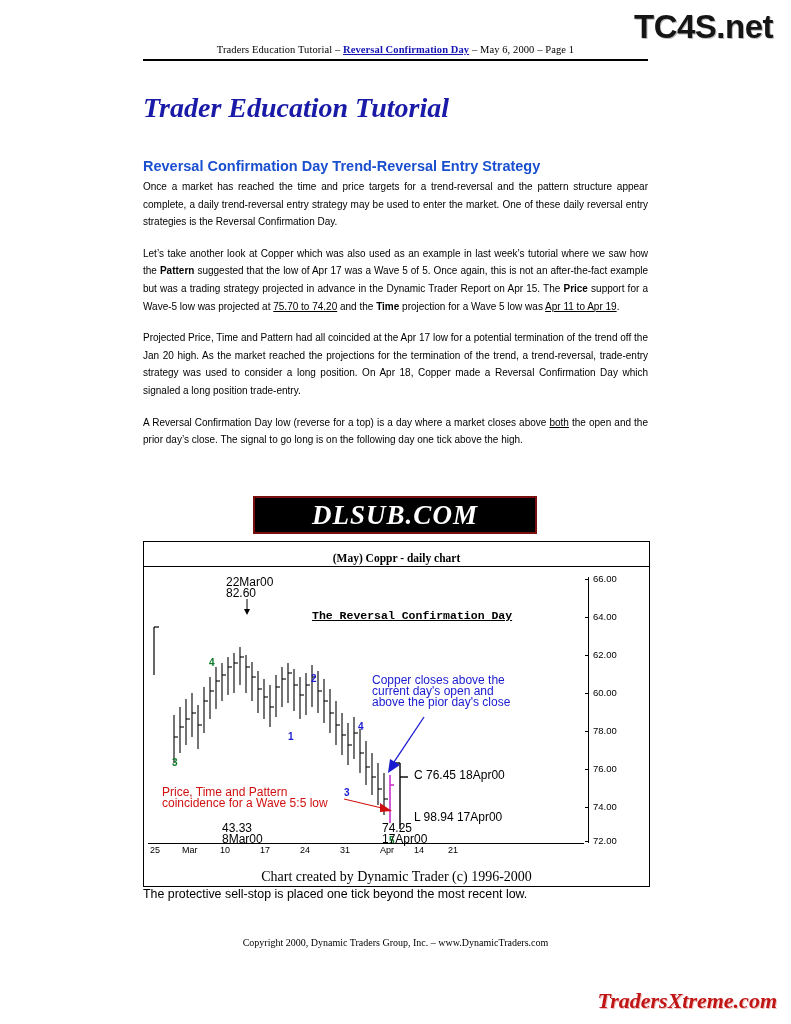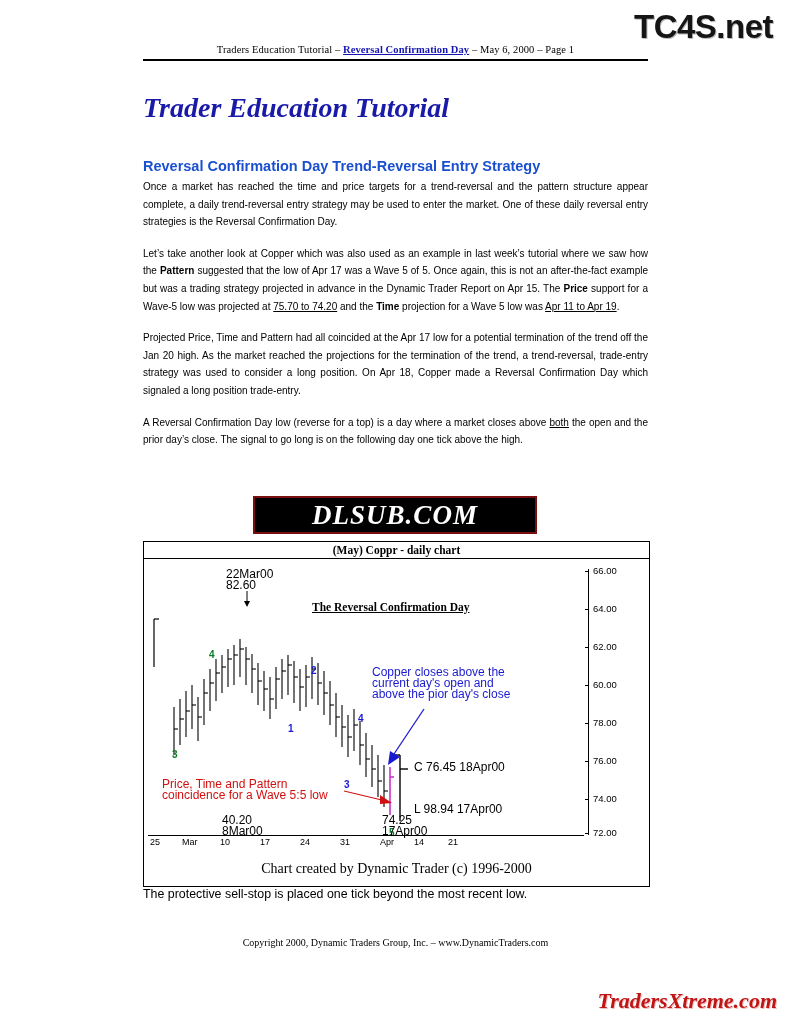--- a/index.html
+++ b/index.html
@@ -128,21 +128,21 @@
     height: 344px;
     border: 1px solid #000;
     background: #ffffff;
   }
   .chart-title {
     text-align: center;
     font-family: "Liberation Serif", serif;
     font-size: 11.5px;
     font-weight: bold;
     color: #000;
-    margin-top: 2px;
+    margin-top: 10px;
   }
   .chart-title-rule {
     border-bottom: 1px solid #000;
     margin: 2px 0 0 0;
   }
   .chart-inner {
     position: relative;
     width: 505px;
     height: 320px;
   }
@@ -204,21 +204,21 @@
   .wavelabel {
     position: absolute;
     font-family: "Liberation Sans", sans-serif;
     font-size: 10px;
     font-weight: bold;
   }
   .wavelabel.blue { color: #1a1ad0; }
   .wavelabel.green { color: #0a7a28; }
   .chart-head-note {
     position: absolute;
-    font-family: Liberation Serif, serif;
+    font-family: Liberation Mono, monospace;
     font-weight: bold;
     font-size: 11.5px;
     color: #000;
     text-decoration: underline;
   }
 
   .below-chart {
     position: absolute;
     left: 143px;
     top: 887px;
@@ -407,21 +407,21 @@
       <div class="annot red" style="left:18px; top:220px; white-space:pre; width:200px;">Price, Time and Pattern
 coincidence for a Wave 5:5 low</div>
       <svg style="position:absolute; left:200px; top:226px;" width="50" height="24">
         <line x1="0" y1="6" x2="42" y2="16" stroke="#d01010" stroke-width="1.2"></line>
         <polygon points="48,18 36,10 36,19" fill="#d01010"></polygon>
       </svg>
 
       <div class="annot black" style="left:270px; top:203px;">C 76.45 18Apr00</div>
       <div class="annot black" style="left:270px; top:245px;">L 98.94 17Apr00</div>
 
-      <div class="annot black" style="left:78px; top:256px; white-space:pre;">40.20
+      <div class="annot black" style="left:78px; top:256px; white-space:pre;">43.33
 8Mar00</div>
       <div class="annot black" style="left:238px; top:256px; white-space:pre;">74.25
 17Apr00</div>
 
       <div class="price-axis">
         <div class="tickmark" style="top:2px;"></div>
         <div class="tick" style="top:-4px;">66.00</div>
         <div class="tickmark" style="top:40px;"></div>
         <div class="tick" style="top:34px;">64.00</div>
         <div class="tickmark" style="top:78px;"></div>

